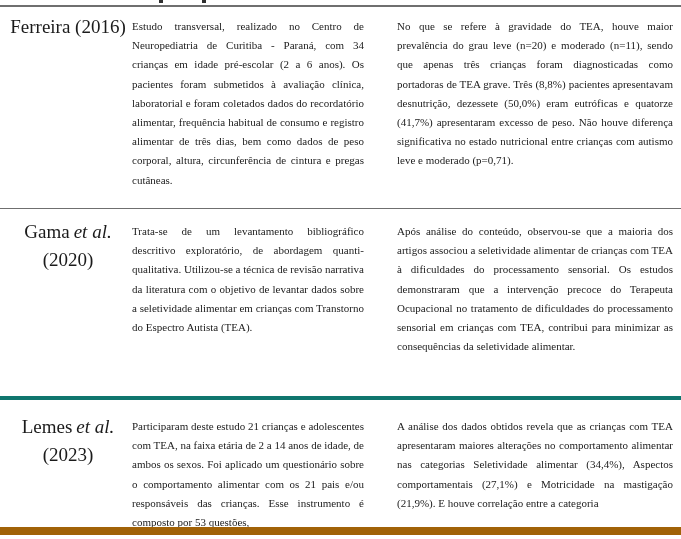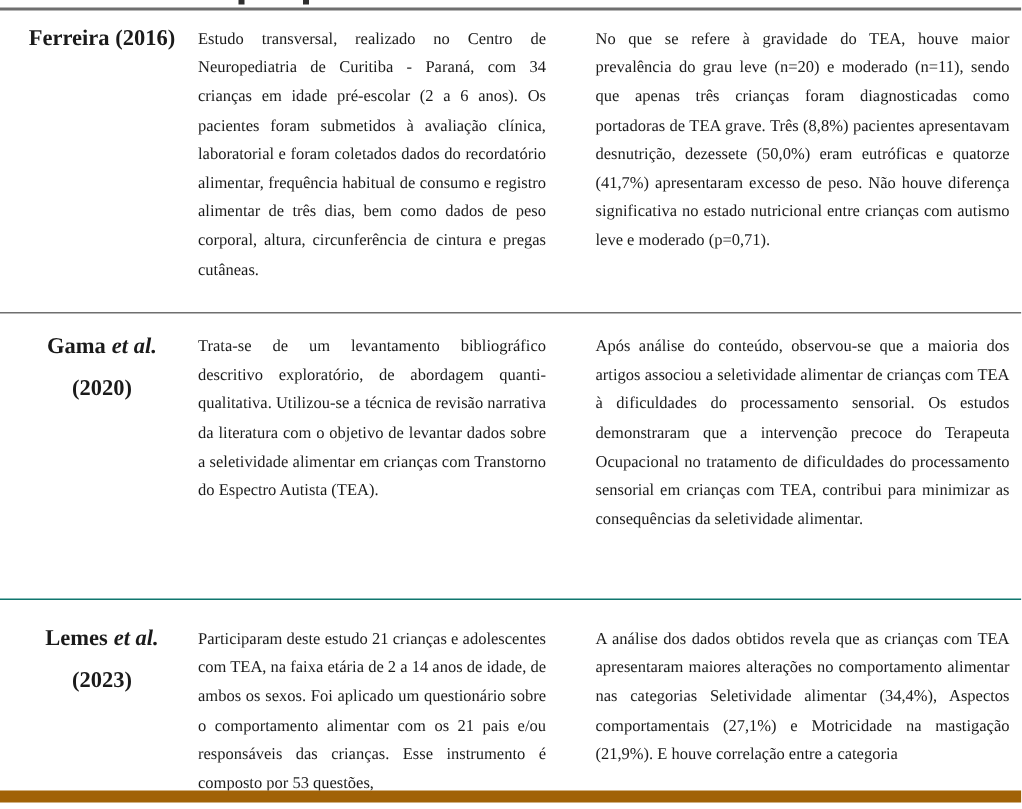--- a/index.html
+++ b/index.html
@@ -33,29 +33,29 @@
     border-bottom: 2px solid #6f6f6f;
   }
 
   .t-row {
     display: flex;
     box-sizing: border-box;
     overflow: hidden;
     padding-left: 8px;
   }
   .t-row.r1 { height: 202px; padding-top: 10px; border-bottom: 1px solid #6f6f6f; }
-  .t-row.r2 { height: 191px; padding-top: 13px; border-bottom: 1px solid #0f766e; }
+  .t-row.r2 { height: 191px; padding-top: 13px; border-bottom: 4px solid #0f766e; }
   .t-row.r3 { height: 135px; padding-top: 17px; border-bottom: 8px solid #a16207; }
 
   .author {
     width: 120px;
     flex: 0 0 120px;
     text-align: center;
-    font-weight: bold;
-    font-size: 15px;
+    font-weight: normal;
+    font-size: 19px;
     line-height: 19px;
   }
   .etal { font-style: italic; margin-left: 4px; }
   .etal:empty { display: none; }
   .author-year:empty { display: none; }
   .author-year { margin-top: 9px; }
 
   .cell {
     font-size: 11px;
     line-height: 19.2px;

